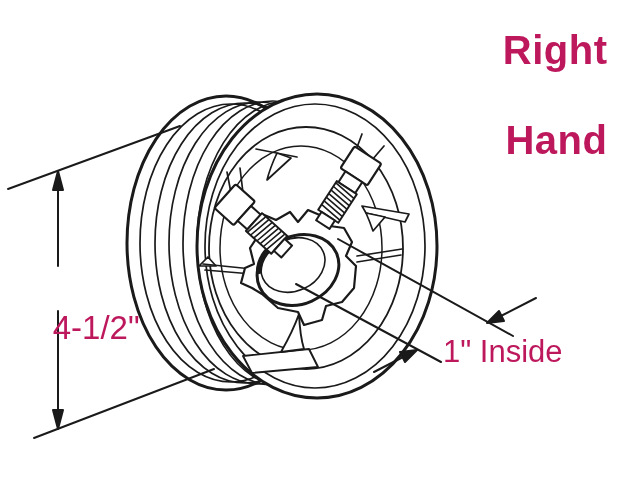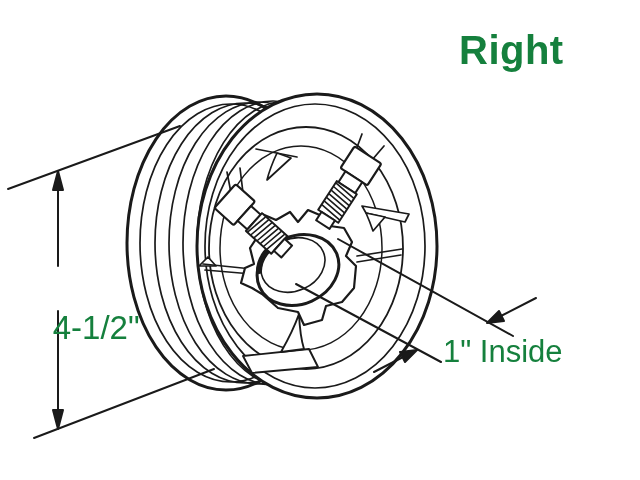--- a/index.html
+++ b/index.html
@@ -1,21 +1,21 @@
 <!DOCTYPE html>
 <html><head>
 <meta charset="utf-8">
 <style>
   html,body{margin:0;padding:0;background:#fff;}
   #stage{
     position:relative;width:640px;height:480px;background:#ffffff;
     font-family:"Liberation Sans","DejaVu Sans",sans-serif;overflow:hidden;
   }
   #drawing{position:absolute;left:0;top:0;}
-  .label{position:absolute;color:#15803d;white-space:pre;text-align:right;}
+  .label{position:absolute;color:#be185d;white-space:pre;text-align:right;}
   #hand-label{left:459px;top:28px;font-size:40px;font-weight:700;line-height:45px;letter-spacing:0.5px;}
   #outer-dim-label{left:16px;top:271px;font-size:33px;font-weight:400;}
   #inside-dim-label{left:443px;top:333px;font-size:31px;font-weight:400;line-height:38px;}
 </style>
 </head>
 <body>
 
 <div id="stage">
 
   <svg id="drawing" width="640" height="480" viewBox="0 0 640 480" fill="none" stroke="#1a1a1a" stroke-linecap="round" stroke-linejoin="round">
@@ -115,21 +115,21 @@
       <line x1="338" y1="239" x2="513" y2="336"></line>
       <line x1="296" y1="284" x2="441" y2="362"></line>
       <line x1="536" y1="298" x2="497" y2="318"></line>
       <polygon points="487,323 499,311 504,321" fill="#1a1a1a"></polygon>
       <line x1="374" y1="372" x2="407" y2="355"></line>
       <polygon points="417,350 405,362 400,352" fill="#1a1a1a"></polygon>
     </g>
   </svg>
 
   <div class="label" id="hand-label"><span>Right</span><br>
-    </div>
+    <span>Hand</span></div>
 
   <div class="label" id="outer-dim-label">
     <span>4-1/2"</span>
   </div>
 
   <div class="label" id="inside-dim-label"><span>1" Inside</span><br>
     </div>
 
 </div>
 

